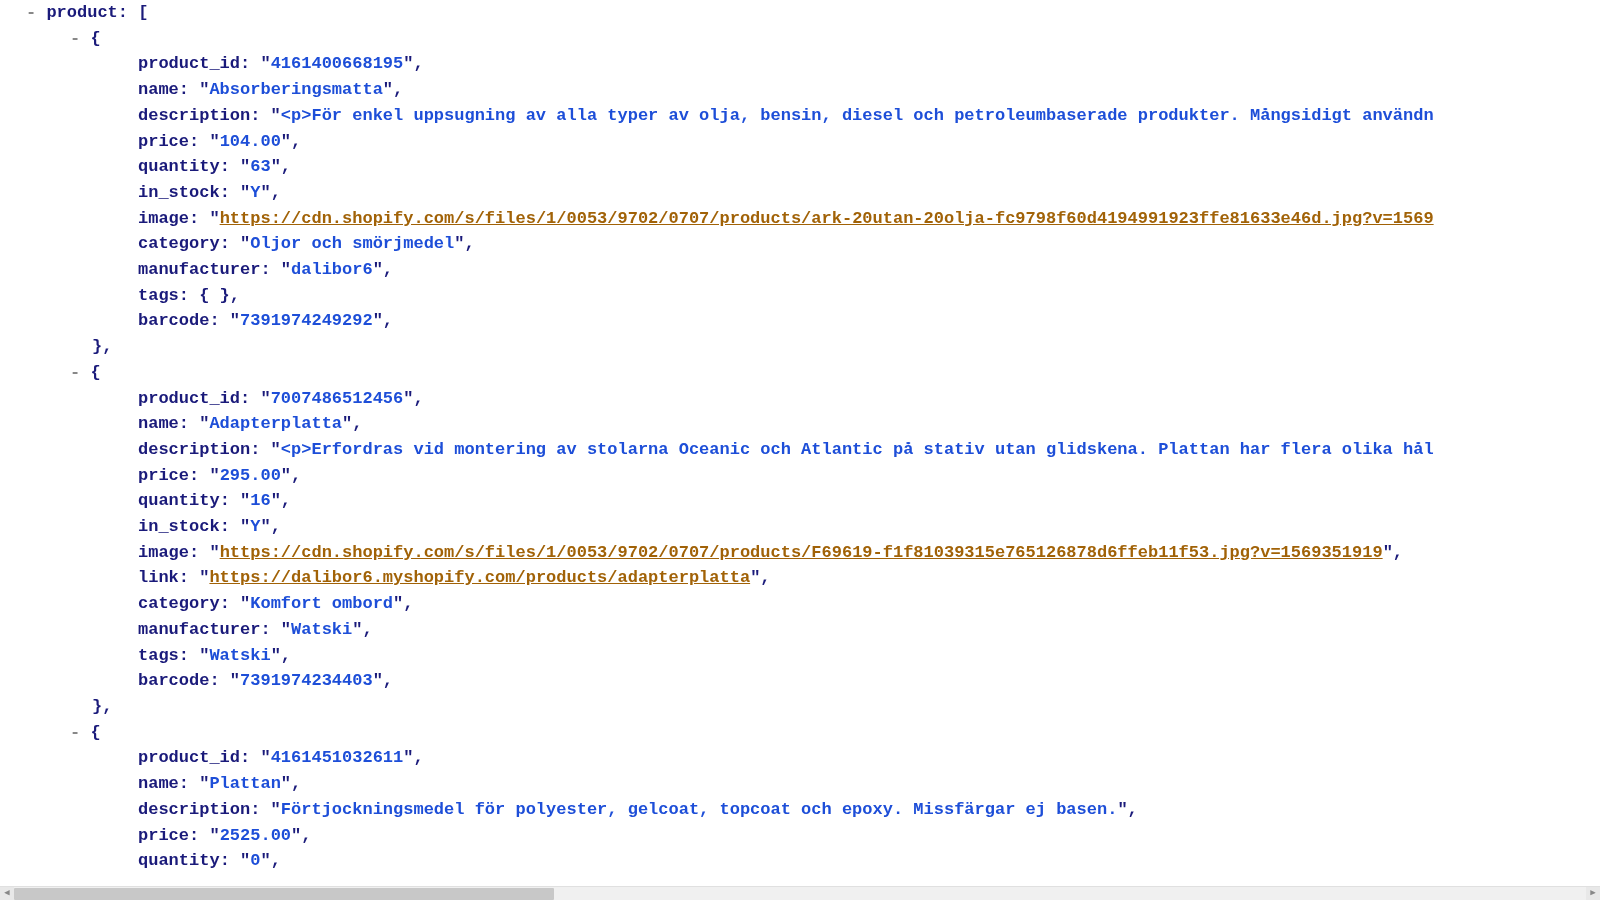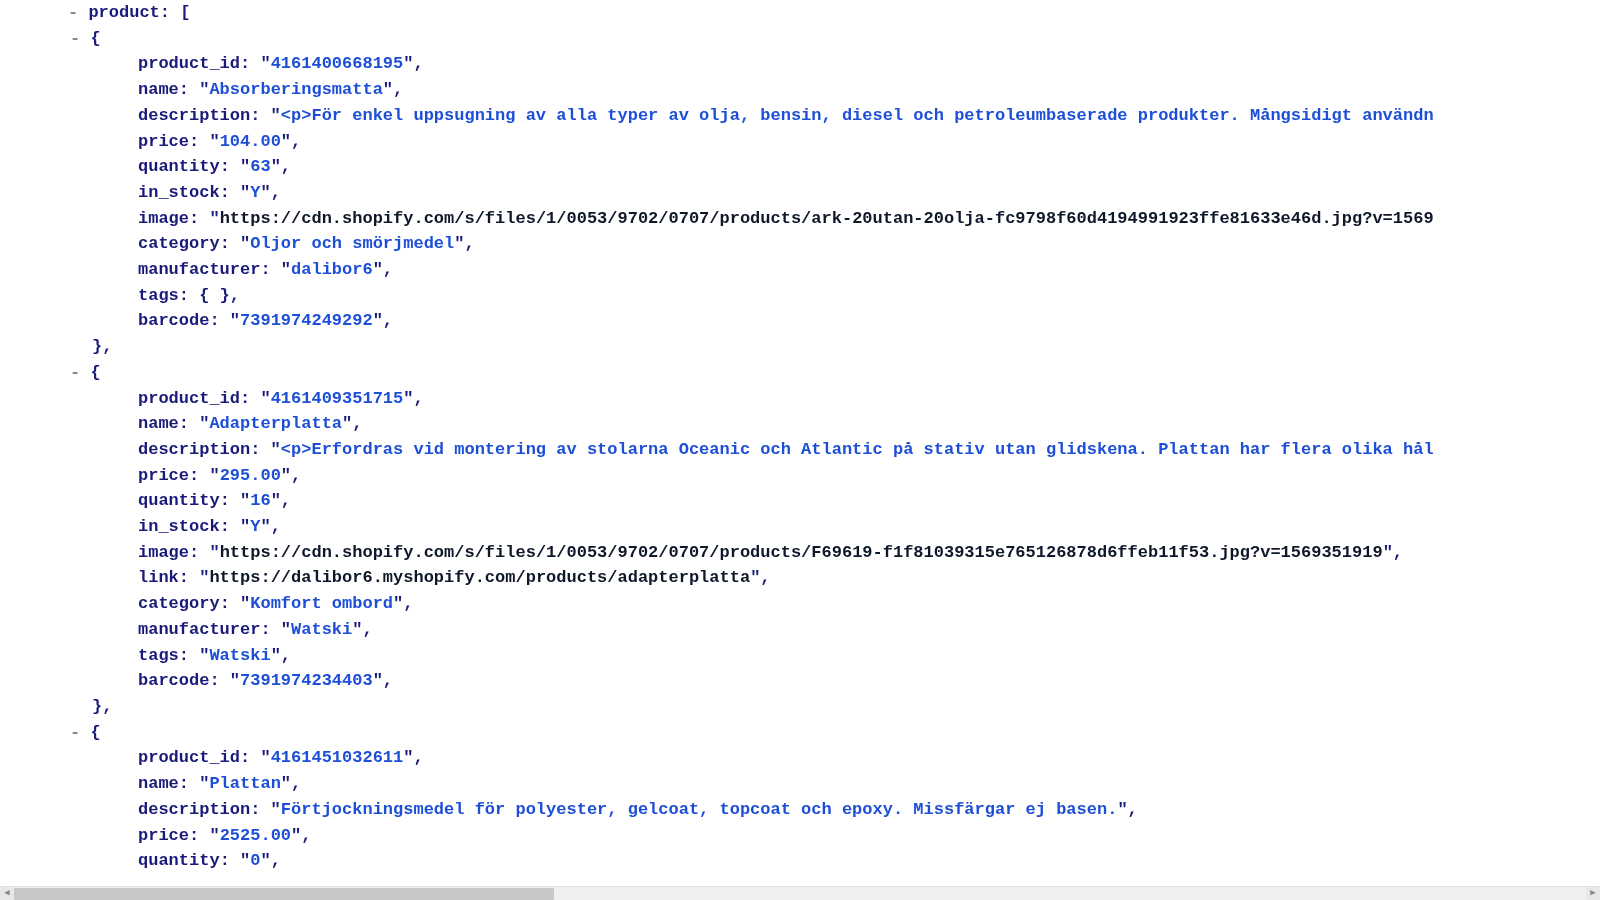--- a/index.html
+++ b/index.html
@@ -52,22 +52,22 @@
     height: 12px;
     background: #c8c8c8;
     border-radius: 1px;
   }
   .line { white-space: pre; }
   .toggle { color: #888888; cursor: pointer; }
   .key   { color: #1a1a7a; }
   .punc  { color: #1a1a7a; }
   .brace { color: #1a1a7a; }
   .str   { color: #1d4ed8; }
-  .link  { color: #0f172a; cursor: pointer; }
-  .pad0 { padding-left: 26px; margin-left: 42px; }
+  .link  { color: #a16207; text-decoration: underline; cursor: pointer; }
+  .pad0 { padding-left: 26px; }
   .pad1 { padding-left: 70px; }
   .pad2 { padding-left: 92px; }
   .pad3 { padding-left: 138px; }
 </style>
 </head>
 <body>
 
 <div class="viewport">
 
   <div class="line pad0"><span class="toggle">- </span><span class="key">product</span><span class="punc">: [</span></div>
@@ -80,21 +80,21 @@
   <div class="line pad3"><span class="key">quantity</span><span class="punc">: "</span><span class="str">63</span><span class="punc">",</span></div>
   <div class="line pad3"><span class="key">in_stock</span><span class="punc">: "</span><span class="str">Y</span><span class="punc">",</span></div>
   <div class="line pad3"><span class="key">image</span><span class="punc">: "</span><span class="link">https://cdn.shopify.com/s/files/1/0053/9702/0707/products/ark-20utan-20olja-fc9798f60d4194991923ffe81633e46d.jpg?v=1569</span></div>
   <div class="line pad3"><span class="key">category</span><span class="punc">: "</span><span class="str">Oljor och smörjmedel</span><span class="punc">",</span></div>
   <div class="line pad3"><span class="key">manufacturer</span><span class="punc">: "</span><span class="str">dalibor6</span><span class="punc">",</span></div>
   <div class="line pad3"><span class="key">tags</span><span class="punc">: </span><span class="brace">{ }</span><span class="punc">,</span></div>
   <div class="line pad3"><span class="key">barcode</span><span class="punc">: "</span><span class="str">7391974249292</span><span class="punc">",</span></div>
   <div class="line pad2"><span class="brace">}</span><span class="punc">,</span></div>
 
   <div class="line pad1"><span class="toggle">- </span><span class="brace">{</span></div>
-  <div class="line pad3"><span class="key">product_id</span><span class="punc">: "</span><span class="str">4161409351715</span><span class="punc">",</span></div>
+  <div class="line pad3"><span class="key">product_id</span><span class="punc">: "</span><span class="str">7007486512456</span><span class="punc">",</span></div>
   <div class="line pad3"><span class="key">name</span><span class="punc">: "</span><span class="str">Adapterplatta</span><span class="punc">",</span></div>
   <div class="line pad3"><span class="key">description</span><span class="punc">: "</span><span class="str">&lt;p&gt;Erfordras vid montering av stolarna Oceanic och Atlantic på stativ utan glidskena. Plattan har flera olika hål</span></div>
   <div class="line pad3"><span class="key">price</span><span class="punc">: "</span><span class="str">295.00</span><span class="punc">",</span></div>
   <div class="line pad3"><span class="key">quantity</span><span class="punc">: "</span><span class="str">16</span><span class="punc">",</span></div>
   <div class="line pad3"><span class="key">in_stock</span><span class="punc">: "</span><span class="str">Y</span><span class="punc">",</span></div>
   <div class="line pad3"><span class="key">image</span><span class="punc">: "</span><span class="link">https://cdn.shopify.com/s/files/1/0053/9702/0707/products/F69619-f1f81039315e765126878d6ffeb11f53.jpg?v=1569351919</span><span class="punc">",</span></div>
   <div class="line pad3"><span class="key">link</span><span class="punc">: "</span><span class="link">https://dalibor6.myshopify.com/products/adapterplatta</span><span class="punc">",</span></div>
   <div class="line pad3"><span class="key">category</span><span class="punc">: "</span><span class="str">Komfort ombord</span><span class="punc">",</span></div>
   <div class="line pad3"><span class="key">manufacturer</span><span class="punc">: "</span><span class="str">Watski</span><span class="punc">",</span></div>
   <div class="line pad3"><span class="key">tags</span><span class="punc">: "</span><span class="str">Watski</span><span class="punc">",</span></div>

